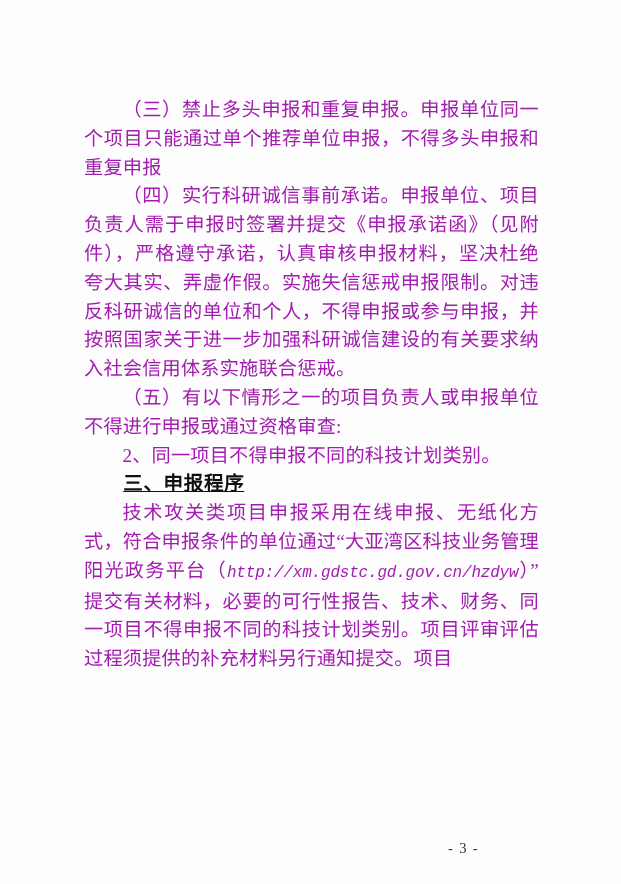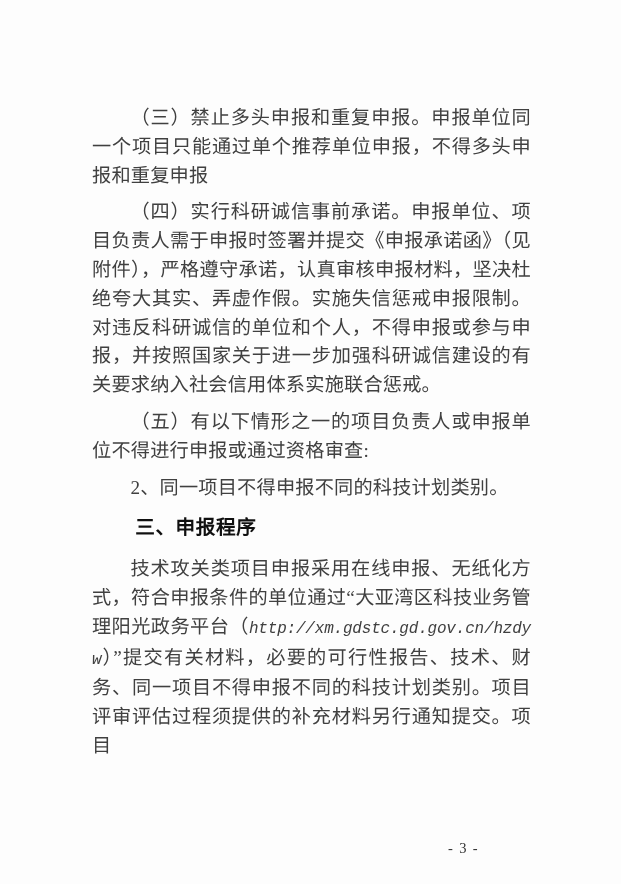--- a/index.html
+++ b/index.html
@@ -24,36 +24,37 @@
     left: 84px;
     top: 96px;
     width: 455px;
   }
   .para {
     font-size: 19.2px;
     line-height: 28.8px;
     text-align: justify;
     text-align-last: left;
     text-justify: inter-ideograph;
-    margin: 8px;
+    margin: 0;
     letter-spacing: 0.2px;
     word-break: break-all;
-    color: #404040;
+    color: #a21caf;
   }
   .para.indent {
     text-indent: 2em;
   }
   .heading {
     font-size: 19.6px;
     line-height: 28.8px;
-    margin: 12px;
+    margin: 0;
     text-indent: 2em;
     font-weight: bold;
     letter-spacing: 0.6px;
     color: #101010;
+    text-decoration: underline;
   }
   .url {
     font-family: "Liberation Mono", "DejaVu Sans Mono", monospace;
     font-size: 16px;
     letter-spacing: -0.2px;
     font-style: italic;
   }
   .page-number {
     position: absolute;
     left: 0;

